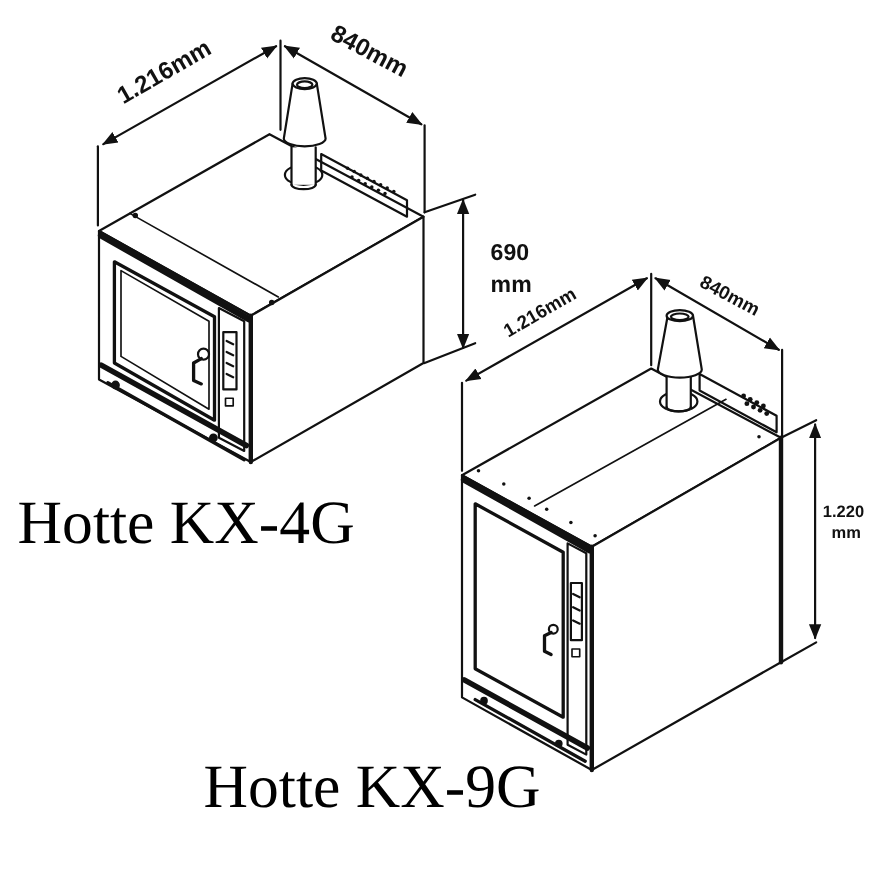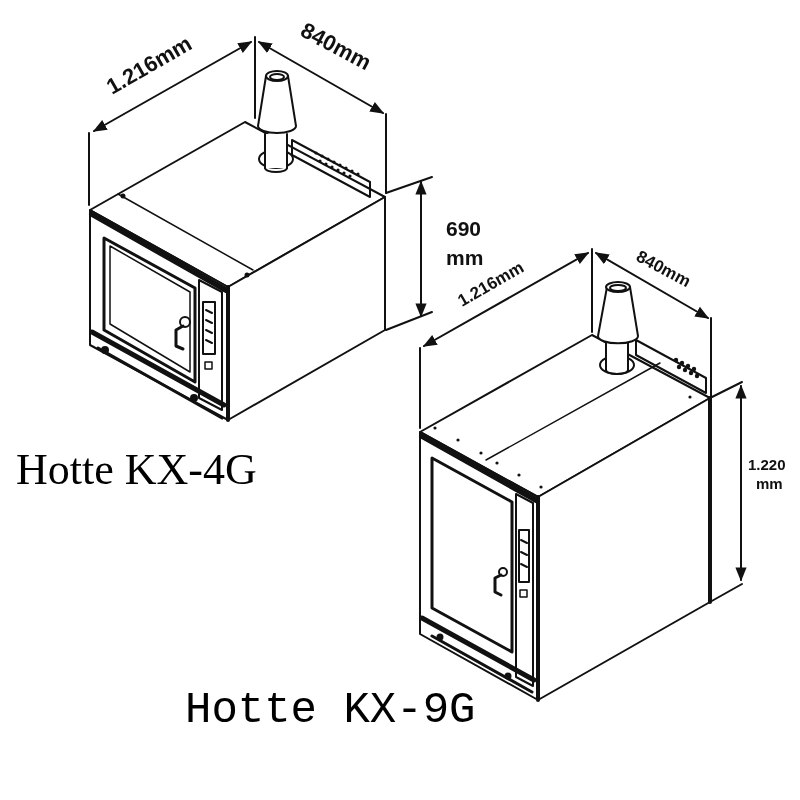--- a/index.html
+++ b/index.html
@@ -1,19 +1,19 @@
 <!DOCTYPE html>
 <html><head>
 <meta charset="utf-8">
 <style>
   html, body { margin:0; padding:0; background:#ffffff; }
   body { width:800px; height:800px; position:relative; overflow:hidden; }
   #canvas { position:absolute; left:0; top:0; width:800px; height:800px; }
   .dim { font-family:"Liberation Sans", sans-serif; font-weight:bold; fill:#111111; }
-  .caption { position:absolute; font-family:"Liberation Serif", "DejaVu Serif", serif; color:#000000; font-size:44px; line-height:1; white-space:nowrap; }
+  .caption { position:absolute; font-family:"Liberation Serif", "DejaVu Serif", serif; color:#000000; font-size:56px; line-height:1; white-space:nowrap; }
   svg line, svg polyline, svg polygon, svg path, svg ellipse, svg rect, svg circle { stroke-linejoin:round; stroke-linecap:round; }
 </style>
 </head>
 <body>
 
 <svg id="canvas" viewBox="0 0 800 800" xmlns="http://www.w3.org/2000/svg">
   <defs>
     <marker id="arr" viewBox="0 0 10 10" refX="9" refY="5" markerWidth="7" markerHeight="7" orient="auto-start-reverse">
       <path d="M0,1 L10,5 L0,9 Z" fill="#111"></path>
     </marker>
@@ -162,13 +162,13 @@
     <line x1="741" y1="386" x2="741" y2="580" marker-start="url(#arr)" marker-end="url(#arr)"></line>
   </g>
 
   <text class="dim" x="462" y="307" font-size="17" transform="rotate(-30 462 307)">1.216mm</text>
   <text class="dim" x="635" y="260" font-size="17" transform="rotate(28 635 260)">840mm</text>
   <text class="dim" x="748" y="470" font-size="15">1.220</text>
   <text class="dim" x="756" y="489" font-size="15">mm</text>
 </svg>
 
 <div class="caption" style="left:16px; top:448px;">Hotte KX-4G</div>
-<div class="caption" style="left:185px; top:688px;font-family:Liberation Mono, monospace;">Hotte KX-9G</div>
+<div class="caption" style="left:185px; top:688px;">Hotte KX-9G</div>
 
 </body></html>

